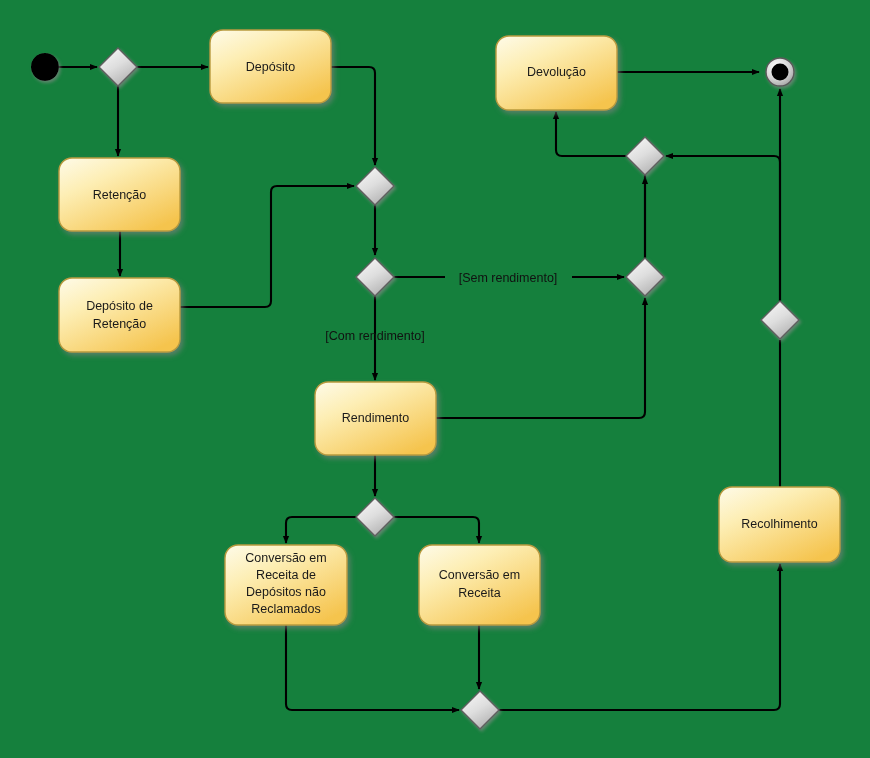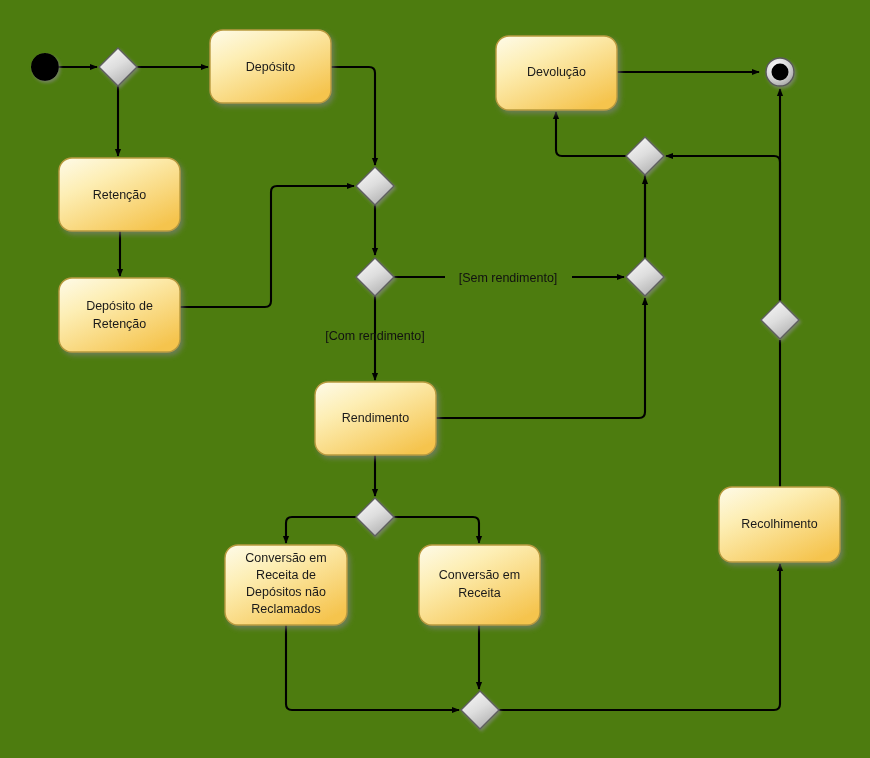--- a/index.html
+++ b/index.html
@@ -8,21 +8,21 @@
     padding: 0;
     background: #ffffff;
   }
   body {
     font-family: "Liberation Sans", sans-serif;
   }
   #canvas {
     position: relative;
     width: 870px;
     height: 758px;
-    background: #4d7c0f;
+    background: #15803d;
     overflow: hidden;
   }
   svg#diagram {
     position: absolute;
     left: 0;
     top: 0;
     width: 870px;
     height: 758px;
   }
   .node-label {

